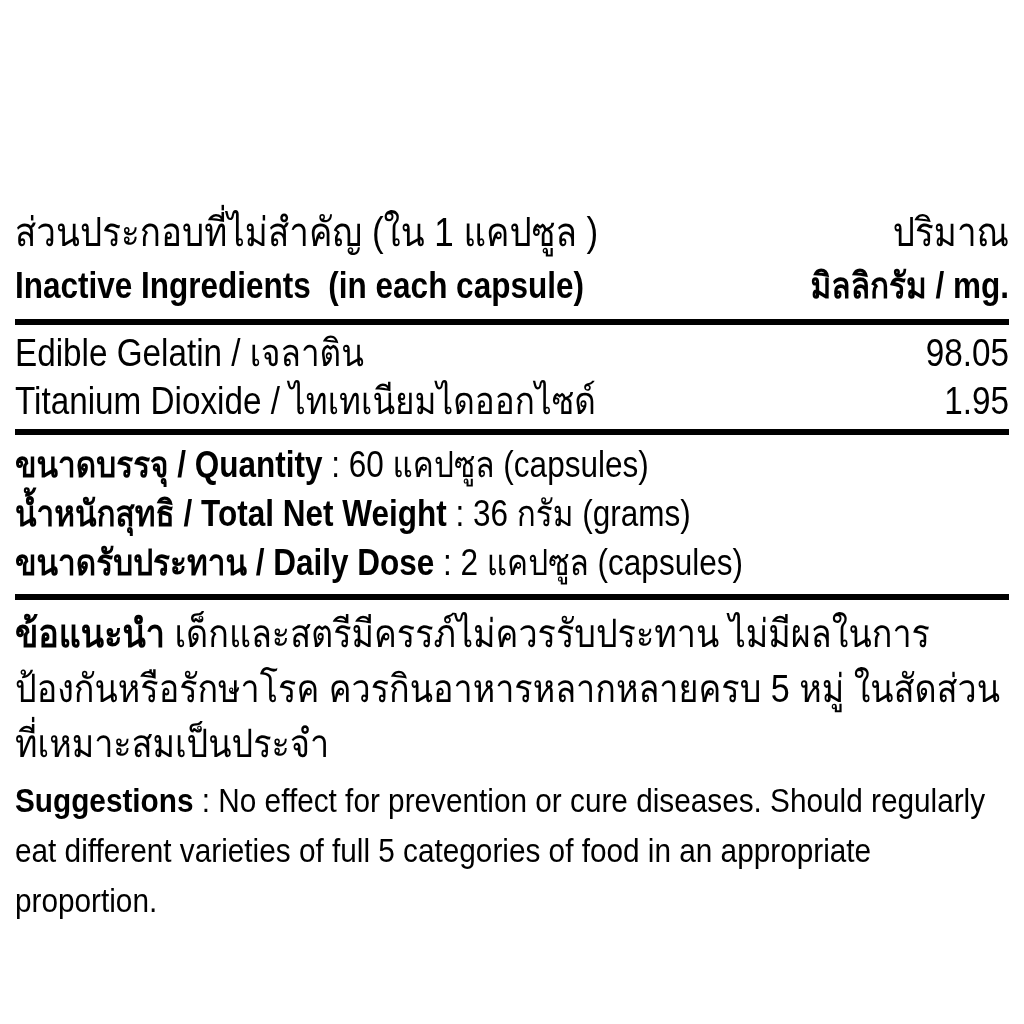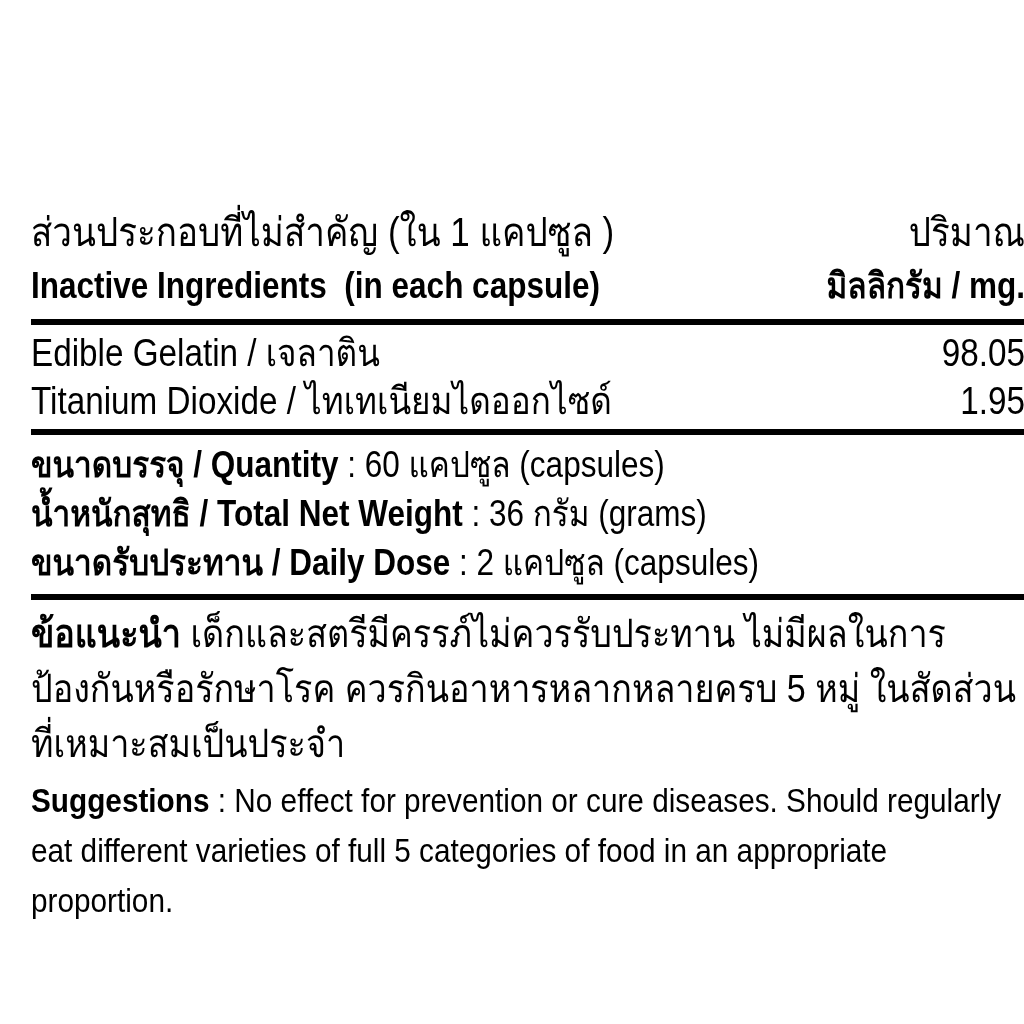--- a/index.html
+++ b/index.html
@@ -11,21 +11,21 @@
     overflow: hidden;
   }
   body {
     font-family: "Liberation Sans", "DejaVu Sans", sans-serif;
     color: #000000;
   }
   .label {
     box-sizing: border-box;
     width: 1024px;
     height: 1024px;
-    padding: 204px 0 0 31px;
+    padding: 204px 0 0 15px;
   }
   
   .condense {
     width: 1136px;
     transform: scaleX(0.875);
     transform-origin: left top;
   }
   .pre { white-space: pre-wrap; }
   .row {
     display: flex;

